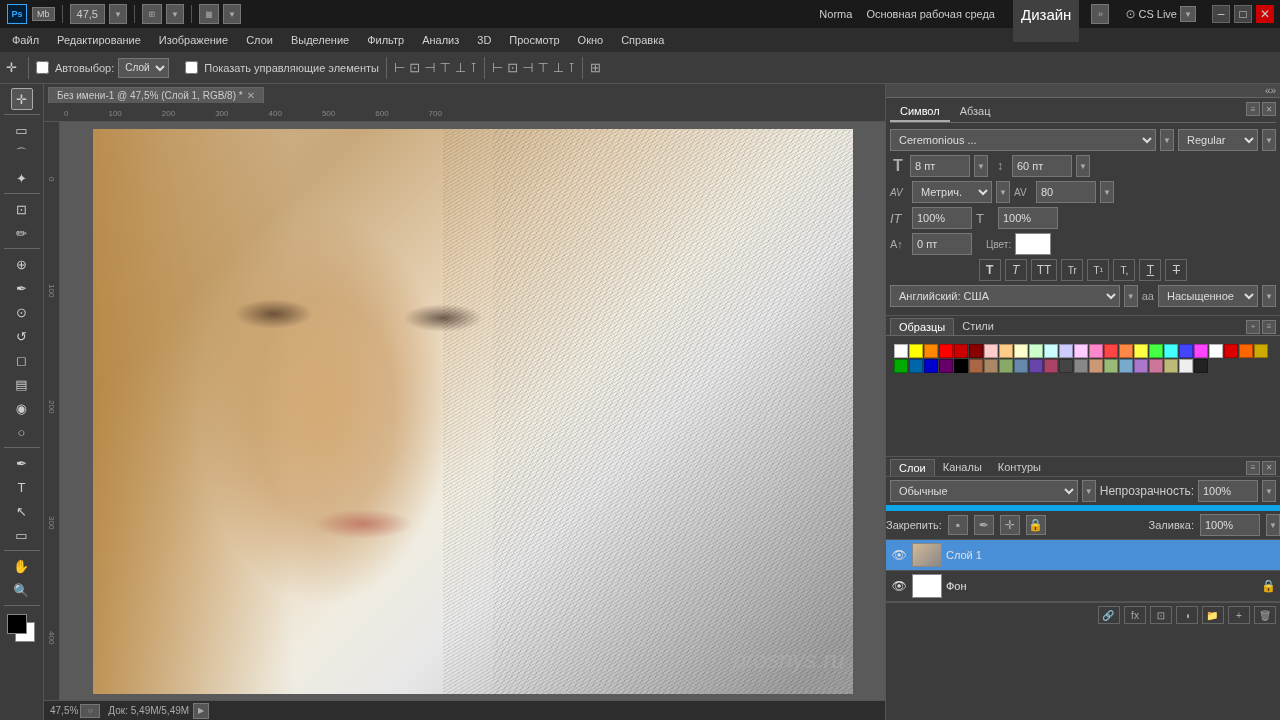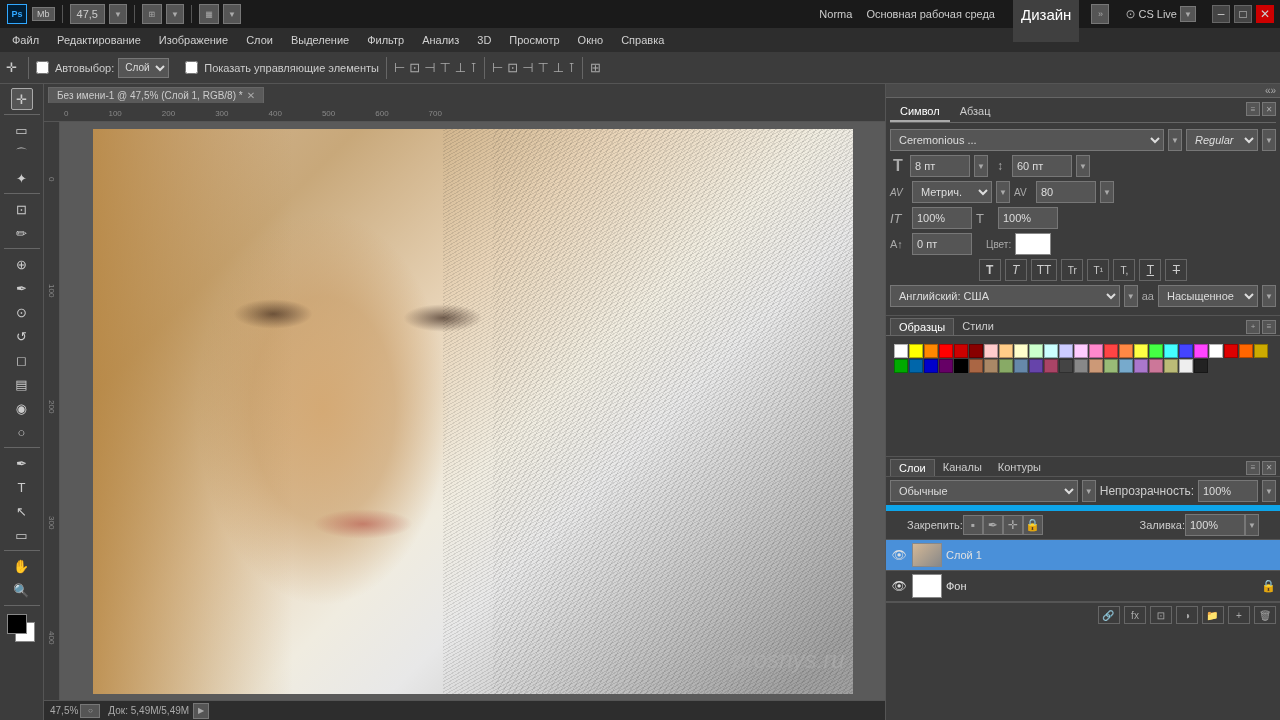--- a/index.html
+++ b/index.html
@@ -114,21 +114,21 @@
 
     
     #layers-panel { border-top: 1px solid #555; flex: 1; }
     .layers-tabs { display: flex; gap: 0; border-bottom: 1px solid #555; padding: 2px 4px 0; background: #3c3c3c; }
     .layer-tab { padding: 2px 8px; font-size: 11px; color: #ccc; cursor: pointer; }
     .layer-tab.active { background: #4a4a4a; border: 1px solid #666; border-bottom: none; color: #fff; }
     .layer-controls { padding: 3px 4px; display: flex; align-items: center; gap: 4px; border-bottom: 6px solid #0ea5e9; }
     .layer-ctrl-select { background: #555; border: 1px solid #777; color: #ddd; font-size: 11px; padding: 1px 4px; height: 22px; flex: 1; }
     .layer-ctrl-label { font-size: 12px; color: #ccc; }
     .layer-ctrl-input { background: #555; border: 1px solid #777; color: #ddd; font-size: 11px; padding: 1px 4px; height: 22px; width: 60px; }
-    .lock-row { padding: 3px 21px; display: flex; align-items: center; border-bottom: 1px solid #555; }
+    .lock-row { padding: 3px 0; display: flex; align-items: center; gap: 6px; border-bottom: 1px solid #555; }
     .lock-label { font-size: 11px; color: #ccc; }
     .lock-btn { width: 20px; height: 20px; background: #555; border: 1px solid #777; display: flex; align-items: center; justify-content: center; cursor: pointer; font-size: 12px; color: #aaa; }
     .lock-fill-label { margin-left: auto; font-size: 11px; color: #ccc; }
     .lock-fill-input { background: #555; border: 1px solid #777; color: #ddd; font-size: 11px; padding: 1px 4px; height: 22px; width: 60px; }
     .layer-row { display: flex; align-items: center; padding: 3px 4px; gap: 4px; cursor: pointer; border-bottom: 1px solid #555; }
     .layer-row.active { background: #4a90d9; }
     .layer-eye { width: 18px; height: 18px; display: flex; align-items: center; justify-content: center; cursor: pointer; }
     .layer-thumb { width: 30px; height: 24px; border: 1px solid #888; background: #fff; display: flex; align-items: center; justify-content: center; overflow: hidden; }
     .layer-name { font-size: 11px; flex: 1; }
     .layer-lock-icon { font-size: 12px; color: #aaa; }
@@ -341,21 +341,21 @@
           <div style="width:14px;height:14px;background:#555;border:1px solid #777;display:flex;align-items:center;justify-content:center;cursor:pointer;font-size:8px;color:#aaa;">≡</div>
           <div style="width:14px;height:14px;background:#555;border:1px solid #777;display:flex;align-items:center;justify-content:center;cursor:pointer;font-size:8px;color:#aaa;">✕</div>
         </div>
       </div>
 
       <div class="char-row">
         <select class="char-select">
           <option>Ceremonious ...</option>
         </select>
         <div style="width:14px;height:22px;background:#555;border:1px solid #777;display:flex;align-items:center;justify-content:center;cursor:pointer;font-size:8px;color:#aaa;">▼</div>
-        <select class="char-select" style="width:72px;flex:none;font-style:italic;">
+        <select class="char-select" style="width:80px;flex:none;">
           <option>Regular</option>
         </select>
         <div style="width:14px;height:22px;background:#555;border:1px solid #777;display:flex;align-items:center;justify-content:center;cursor:pointer;font-size:8px;color:#aaa;">▼</div>
       </div>
 
       <div class="char-row">
         <span class="char-icon" style="font-size:16px;font-weight:bold;">T</span>
         <input class="char-input" value="8 пт" style="">
         <div style="width:14px;height:22px;background:#555;border:1px solid #777;display:flex;align-items:center;justify-content:center;cursor:pointer;font-size:8px;color:#aaa;">▼</div>
         <span class="char-icon" style="font-size:12px;">↕</span>

